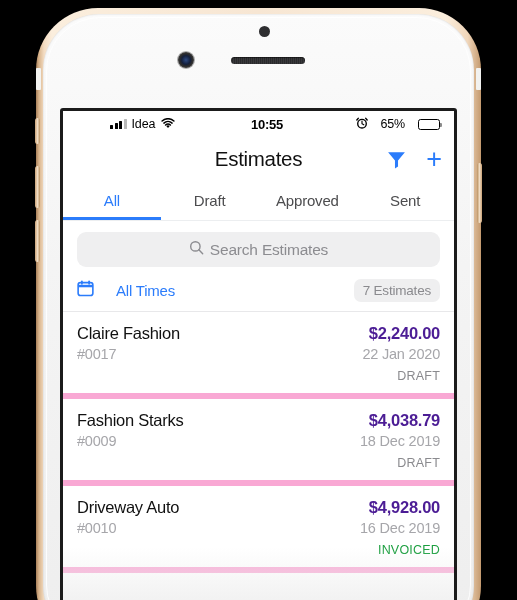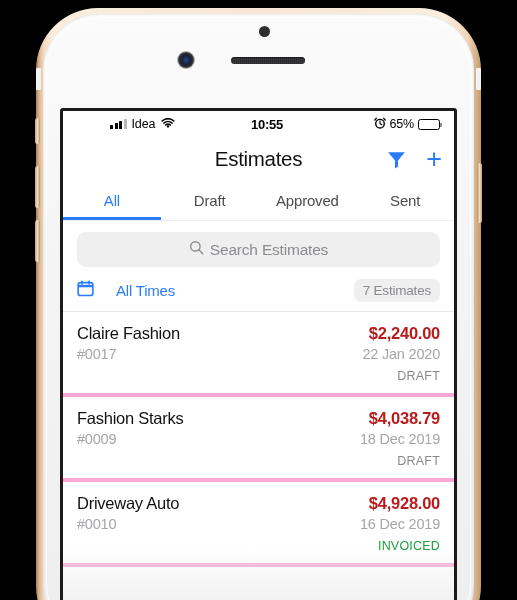--- a/index.html
+++ b/index.html
@@ -107,21 +107,21 @@
   .sig-bars i:nth-child(3){ height:8px; }
   .sig-bars i:nth-child(4){ height:10px; background:#b9b9b9; }
   .carrier{ font-size:12.5px; color:#000; letter-spacing:-.1px; }
   .wifi{ margin-left:1px; }
 
   .sb-center{
     position:absolute; left:0; right:16px; text-align:center;
     font-size:13px; font-weight:bold; color:#000; letter-spacing:-.2px;
   }
   .sb-right{
-    margin-left:auto; display:flex; align-items:center; gap:4px;
+    margin-left:auto; display:flex; align-items:center; gap:13px;
     position:relative; z-index:2;
   }
   .batt-pct{ font-size:12.5px; color:#000; letter-spacing:-.2px; }
   .batt{
     width:22px; height:11px; border:1.2px solid #000; border-radius:2.6px;
     padding:1.3px; position:relative;
   }
   .batt::after{
     content:""; position:absolute; right:-3.2px; top:3px;
     width:2px; height:4px; border-radius:0 1px 1px 0; background:rgba(0,0,0,.45);
@@ -175,26 +175,26 @@
   .all-times-lb{ font-size:15px; color:#2b7cfb; letter-spacing:-.2px; }
   .count-pill{
     margin-left:auto; background:#efeff0; border-radius:7px;
     padding:4px 9px; font-size:13.5px; color:#8a8a8e; letter-spacing:-.2px;
   }
 
   
   .list{ border-top:1px solid #e8e8ea; }
   .row{
     padding:12px 14px 9px;
-    border-bottom:4px solid #f9a8d4;
+    border-bottom:6px solid #f9a8d4;
     cursor:pointer;
   }
   .row-top{ display:flex; align-items:baseline; }
   .row-name{ font-size:16.5px; color:#111; letter-spacing:-.25px; }
-  .row-amt{ margin-left:auto; font-size:16.5px; font-weight:bold; color:#b91c1c; letter-spacing:-.25px; }
+  .row-amt{ margin-left:auto; font-size:16.5px; font-weight:bold; color:#4c1d95; letter-spacing:-.25px; }
   .row-mid{ display:flex; align-items:baseline; margin-top:3px; }
   .row-num{ font-size:14.5px; color:#a6a6aa; letter-spacing:-.2px; }
   .row-date{ margin-left:auto; font-size:14.5px; color:#a6a6aa; letter-spacing:-.2px; }
   .row-bot{ text-align:right; margin-top:4px; }
   .row-status{ font-size:12.5px; letter-spacing:.2px; font-weight:500; }
   .st-draft{ color:#8a8a8e; }
   .st-invoiced{ color:#1a9e3e; }
 
   
   .screen-fade{

